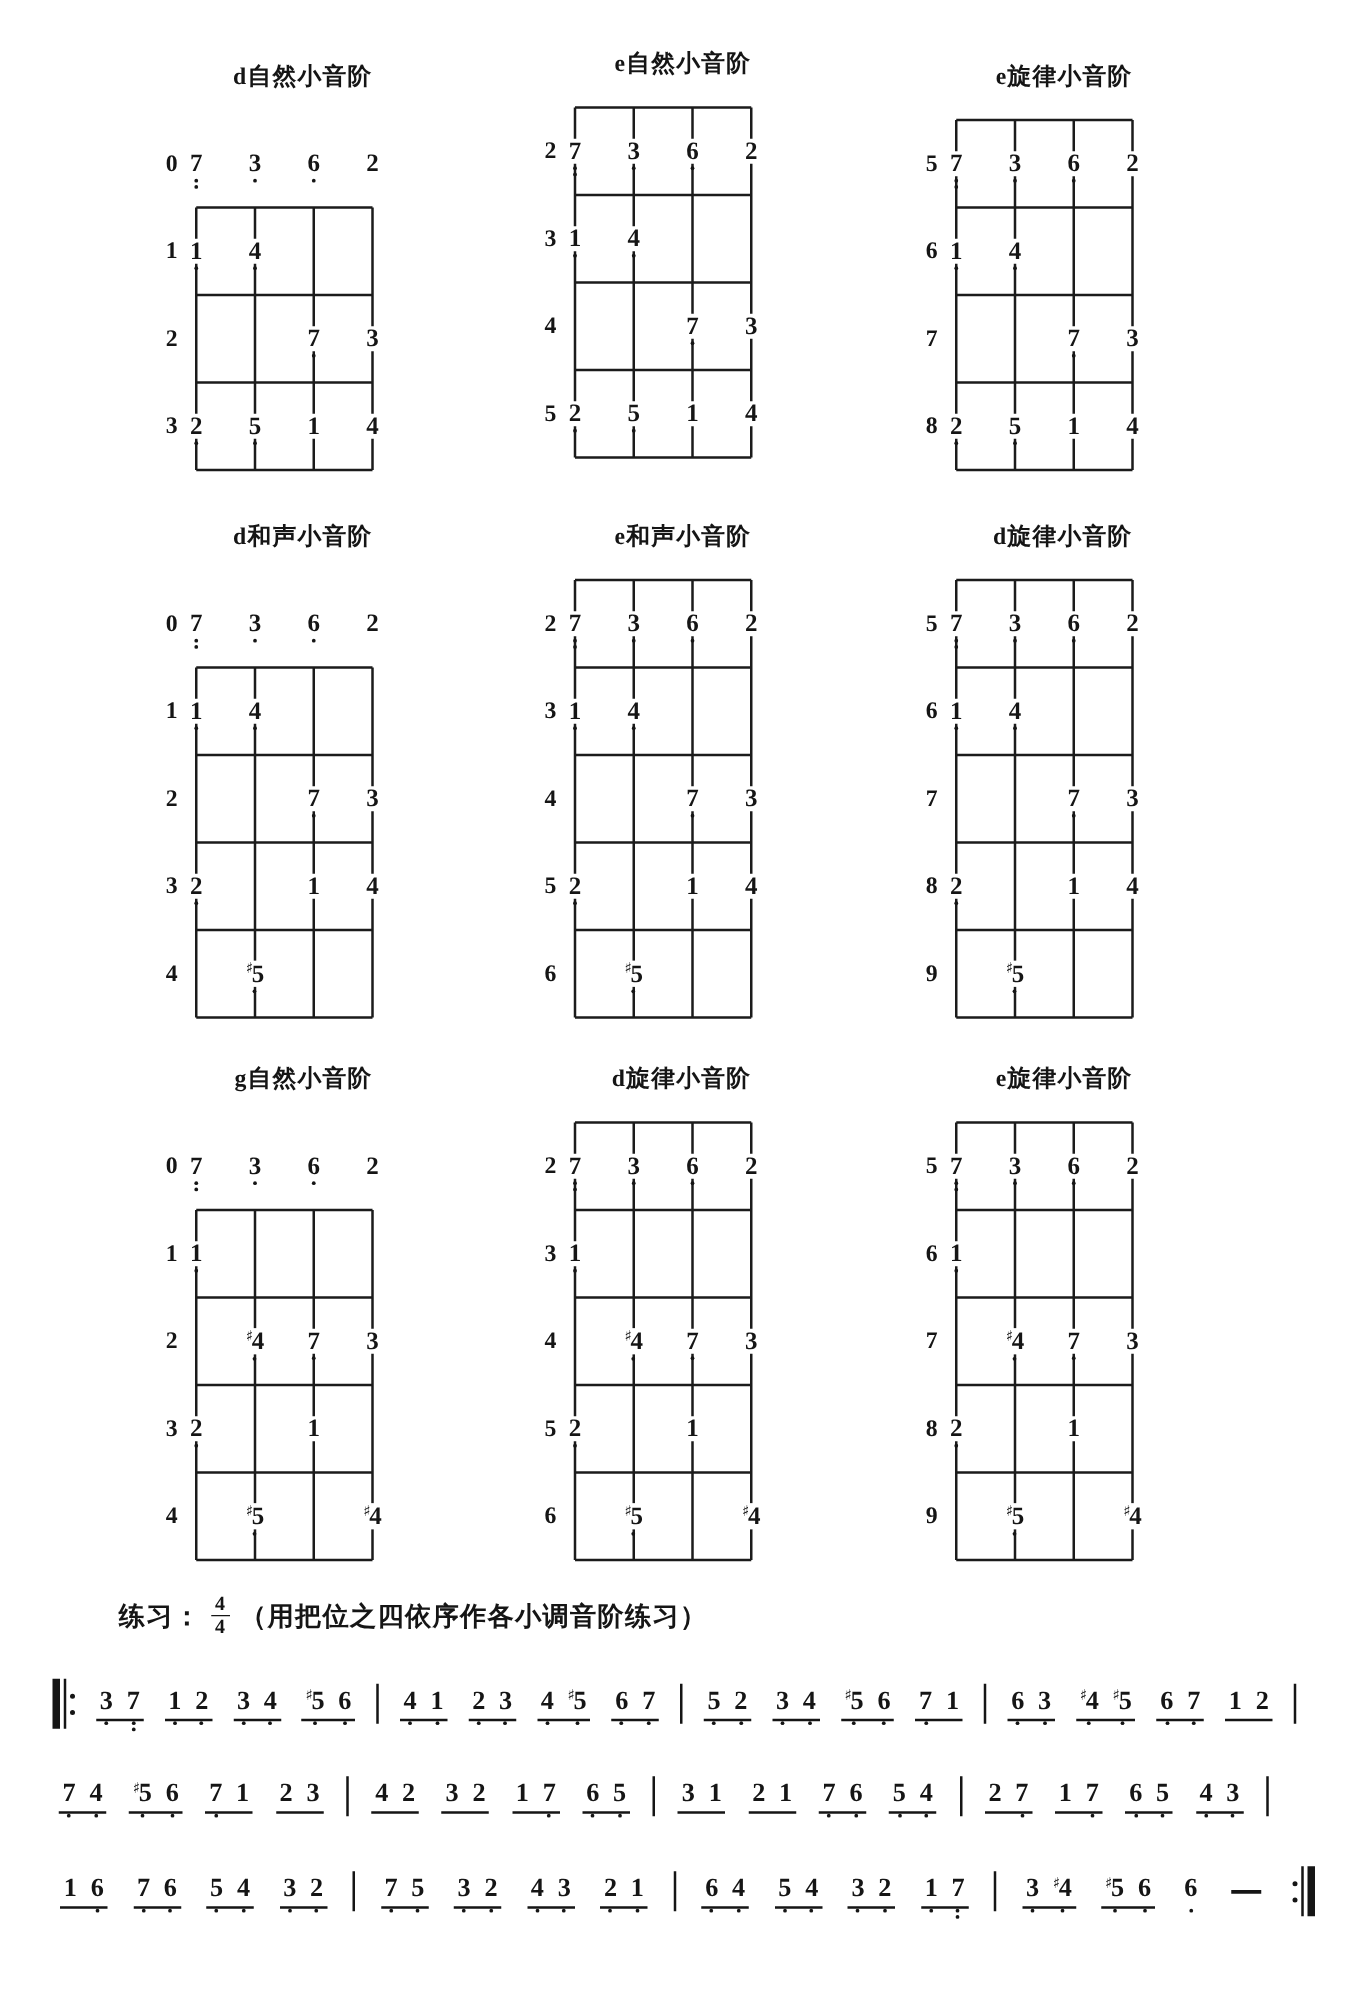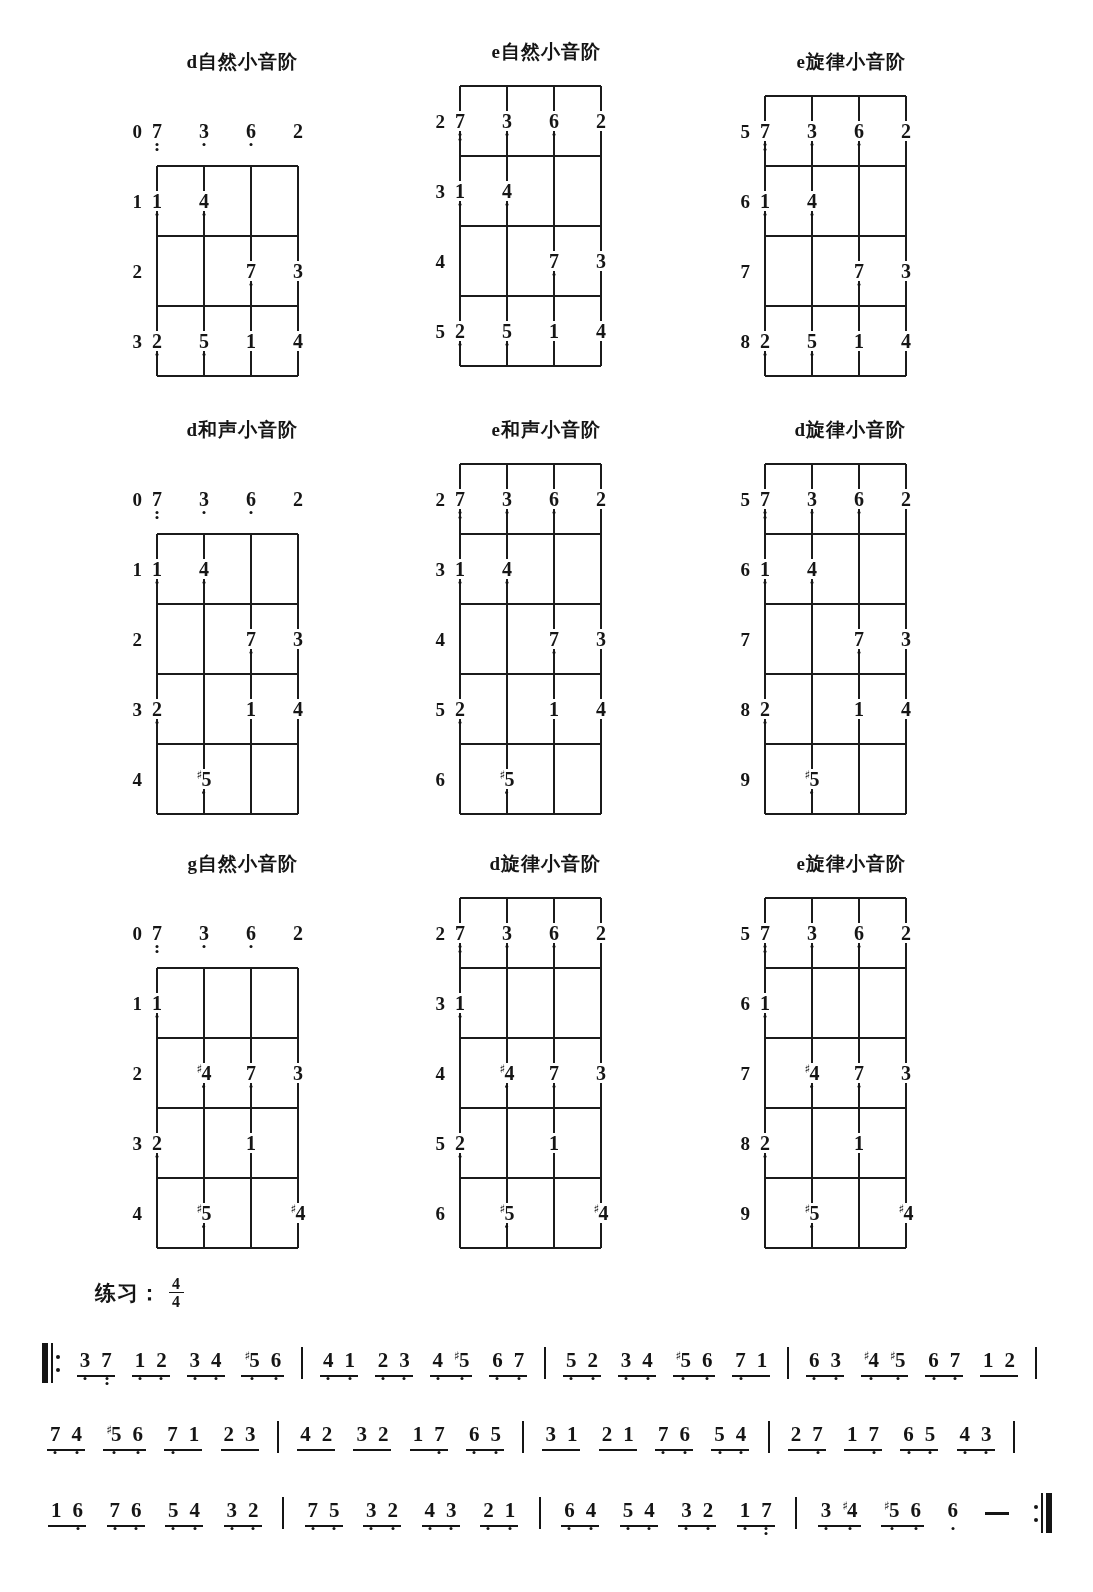--- a/index.html
+++ b/index.html
@@ -507,20 +507,21 @@
         </div>
       </div>
     </div>
 
   <div class="exercise" style="top:1276px;left:95px;">
     <span>练习：</span>
     <span class="time-frac">
       <span class="time-num">4</span>
       <span class="time-den">4</span>
     </span>
+    <span>（用把位之四依序作各小调音阶练习）</span>
   </div>
 
   <div id="notation">
       <div class="nline" style="top: 1336px; left: 42px; width: 995px;">
         <div class="rep">
           <div class="thick"></div>
           <div class="thin"></div>
           <div class="rdots">
             <div class="rdot"></div>
             <div class="rdot"></div>

